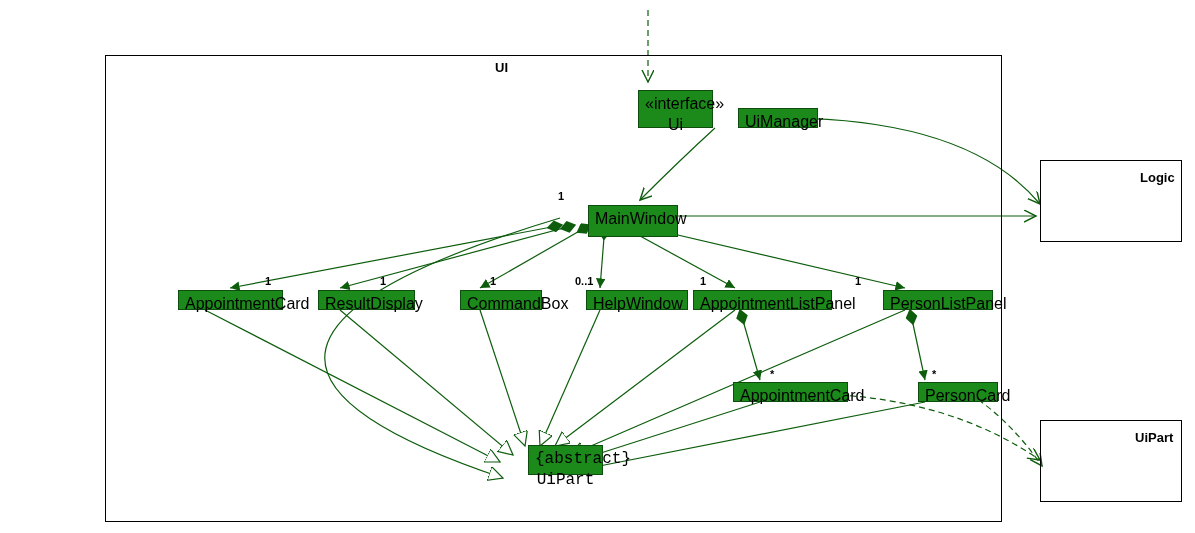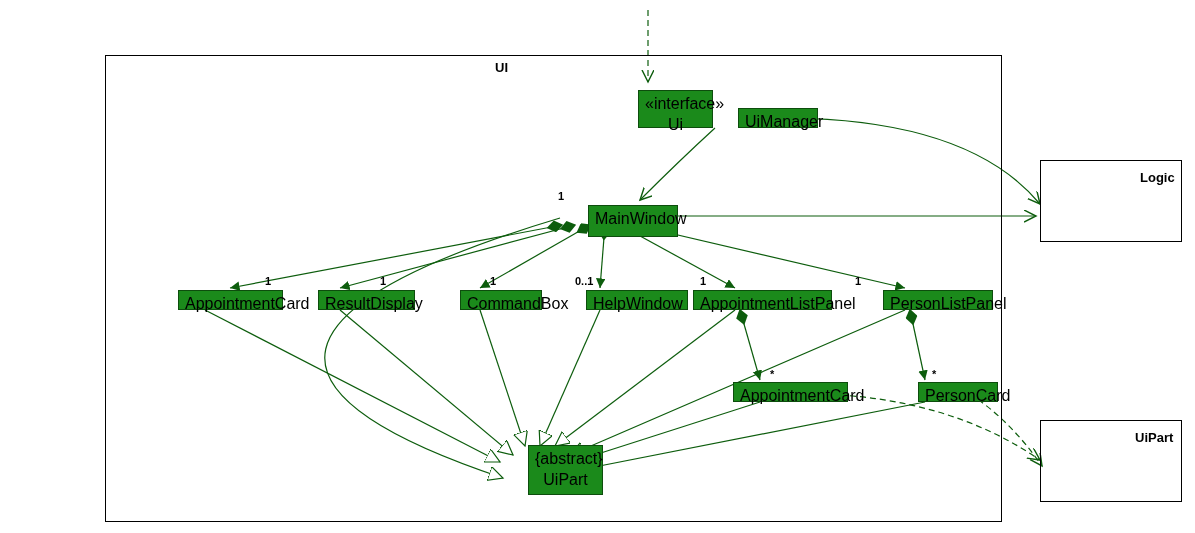--- a/index.html
+++ b/index.html
@@ -110,21 +110,21 @@
 <div class="node" style="left: 710px; top: 108px; width: 80px; height: 20px;"><span>UiManager</span></div>
 <div class="node" style="left: 560px; top: 205px; width: 90px; height: 32px;"><span>MainWindow</span></div>
 <div class="node" style="left: 150px; top: 290px; width: 105px; height: 20px;"><span>AppointmentCard</span></div>
 <div class="node" style="left: 290px; top: 290px; width: 97px; height: 20px;"><span>ResultDisplay</span></div>
 <div class="node" style="left: 432px; top: 290px; width: 82px; height: 20px;"><span>CommandBox</span></div>
 <div class="node" style="left: 558px; top: 290px; width: 102px; height: 20px;"><span>HelpWindow</span></div>
 <div class="node" style="left: 665px; top: 290px; width: 139px; height: 20px;"><span>AppointmentListPanel</span></div>
 <div class="node" style="left: 855px; top: 290px; width: 110px; height: 20px; text-align: center;"><span>PersonListPanel</span></div>
 <div class="node" style="left: 705px; top: 382px; width: 115px; height: 20px;"><span>AppointmentCard</span></div>
 <div class="node" style="left: 890px; top: 382px; width: 80px; height: 20px;"><span>PersonCard</span></div>
-<div class="node" style="left: 500px; top: 445px; width: 75px; height: 50px;">
+<div class="node" style="left: 500px; top: 445px; width: 75px; height: 30px; font-family: Liberation Mono, monospace;">
     <div>{abstract}</div>
     <div>UiPart</div>
   </div>
 <div class="mult" style="left: 558px; top: 190px;">1</div>
 <div class="mult" style="left: 265px; top: 275px;">1</div>
 <div class="mult" style="left: 380px; top: 275px;">1</div>
 <div class="mult" style="left: 490px; top: 275px;">1</div>
 <div class="mult" style="left: 575px; top: 275px;">0..1</div>
 <div class="mult" style="left: 700px; top: 275px;">1</div>
 <div class="mult" style="left: 855px; top: 275px;">1</div>

